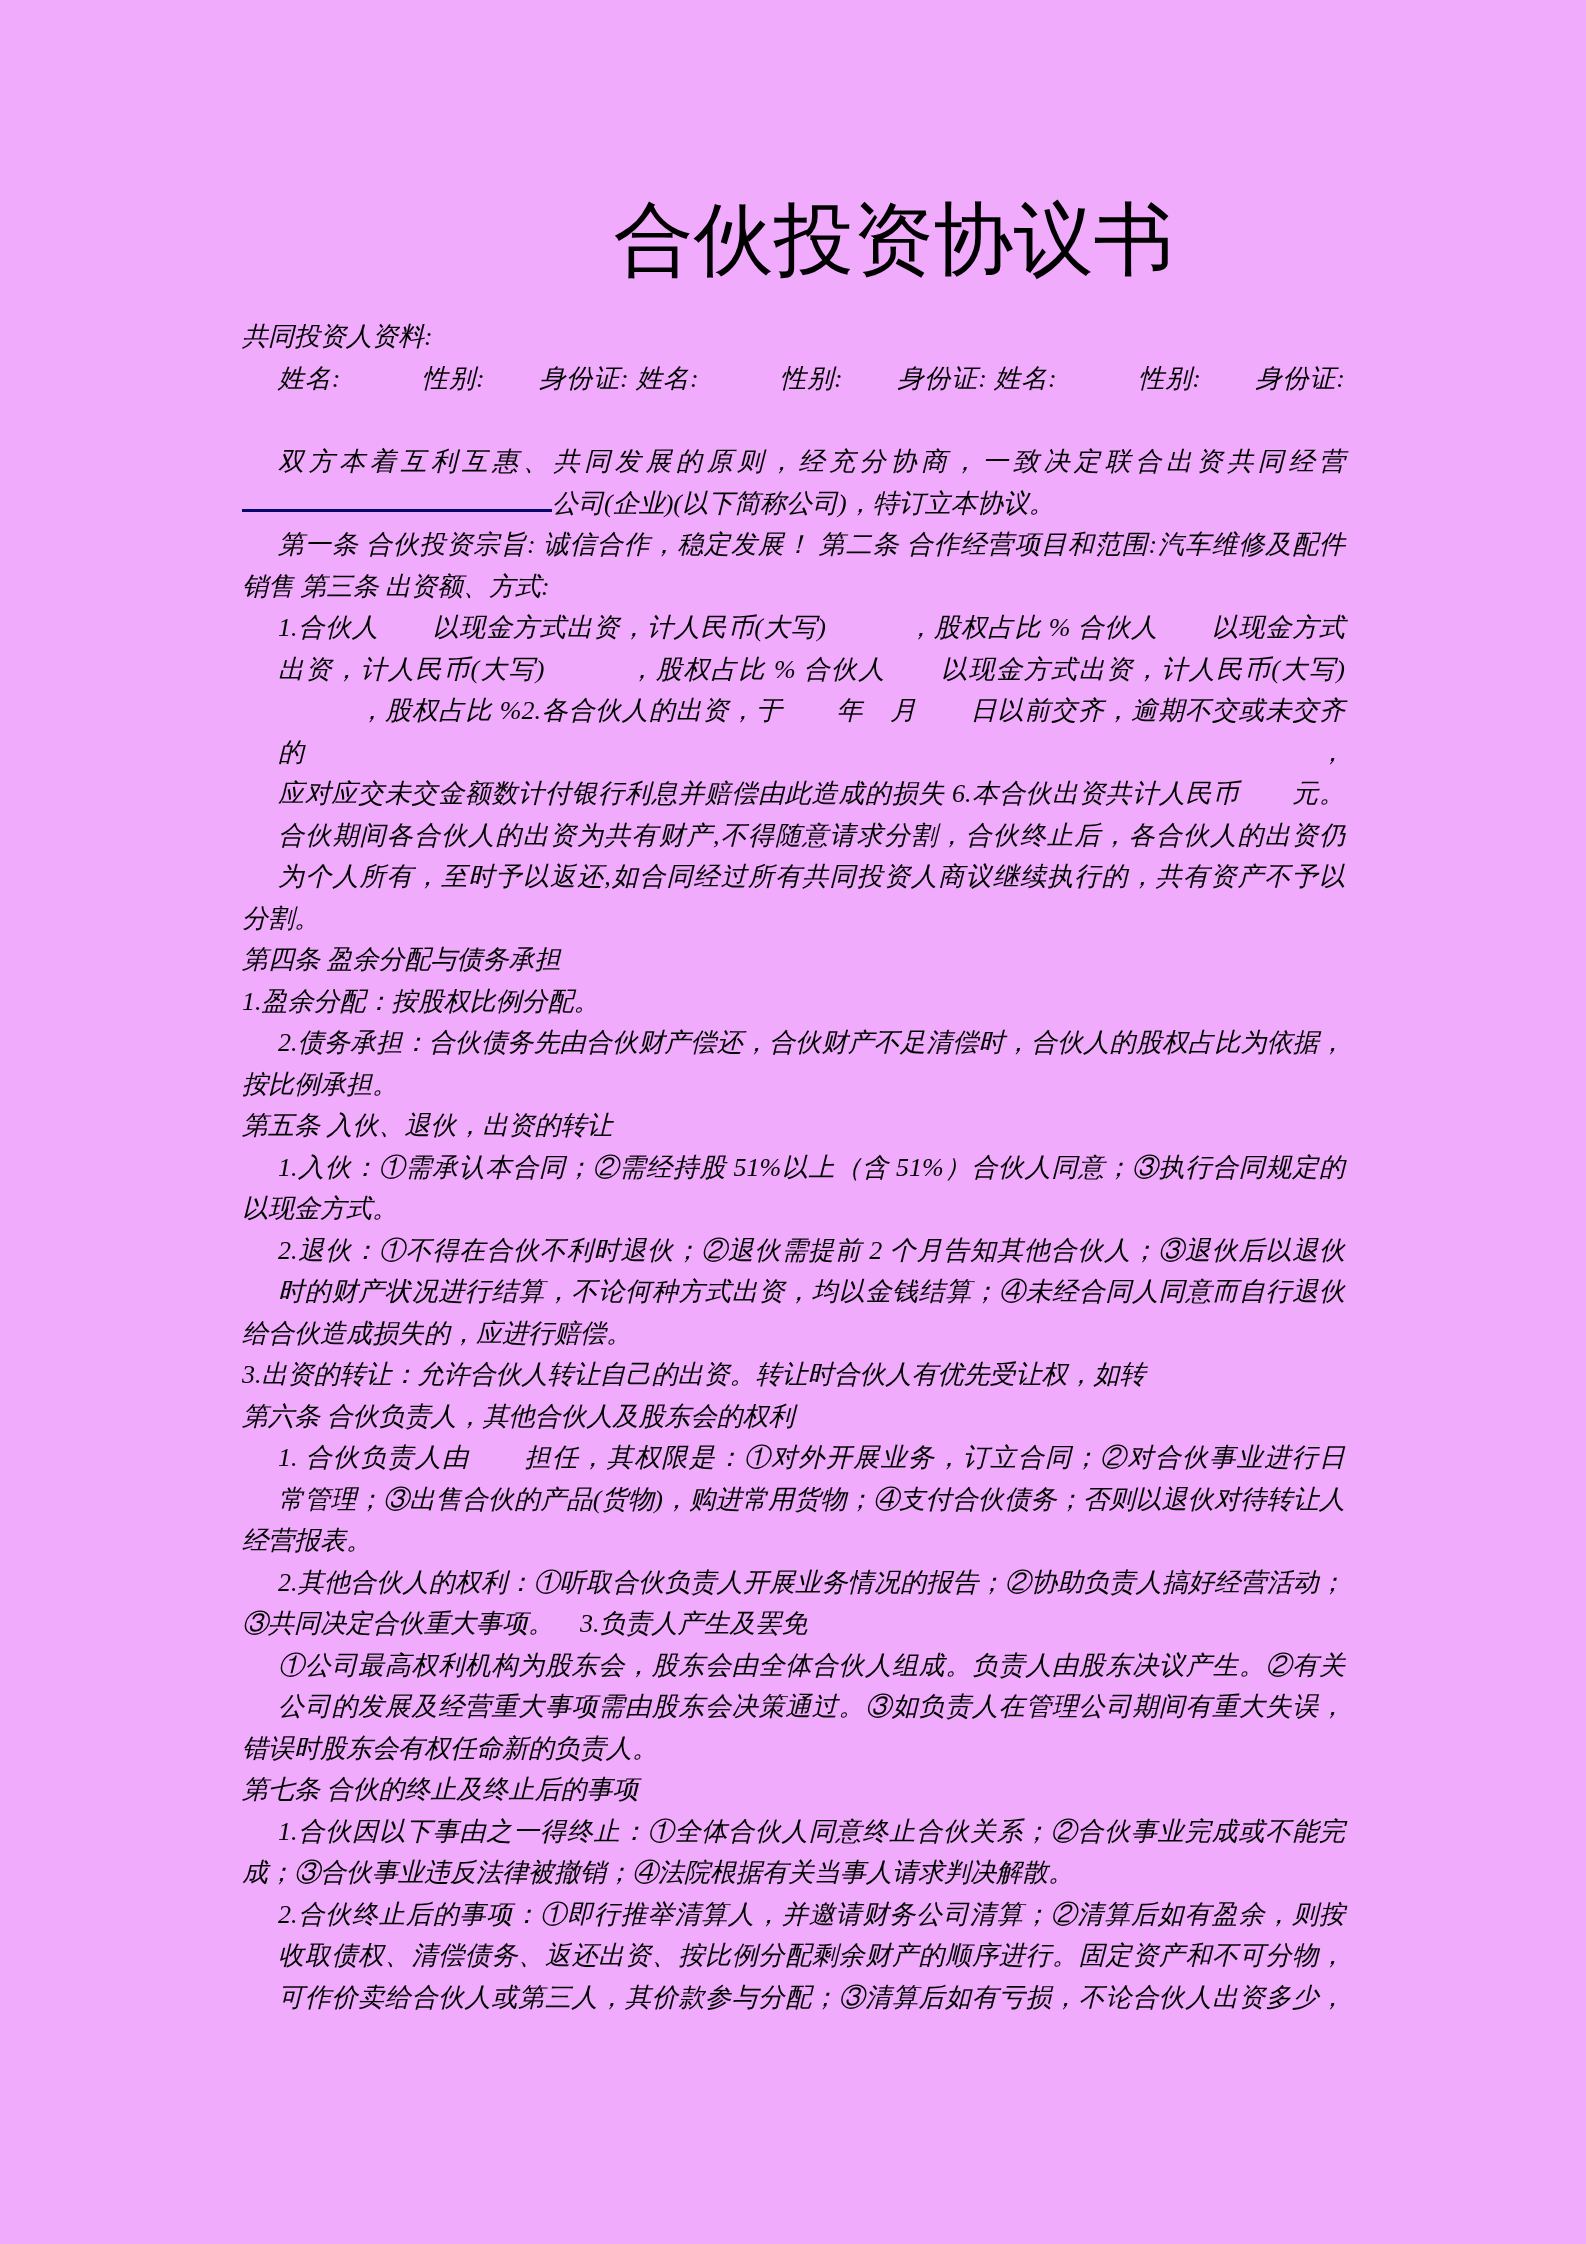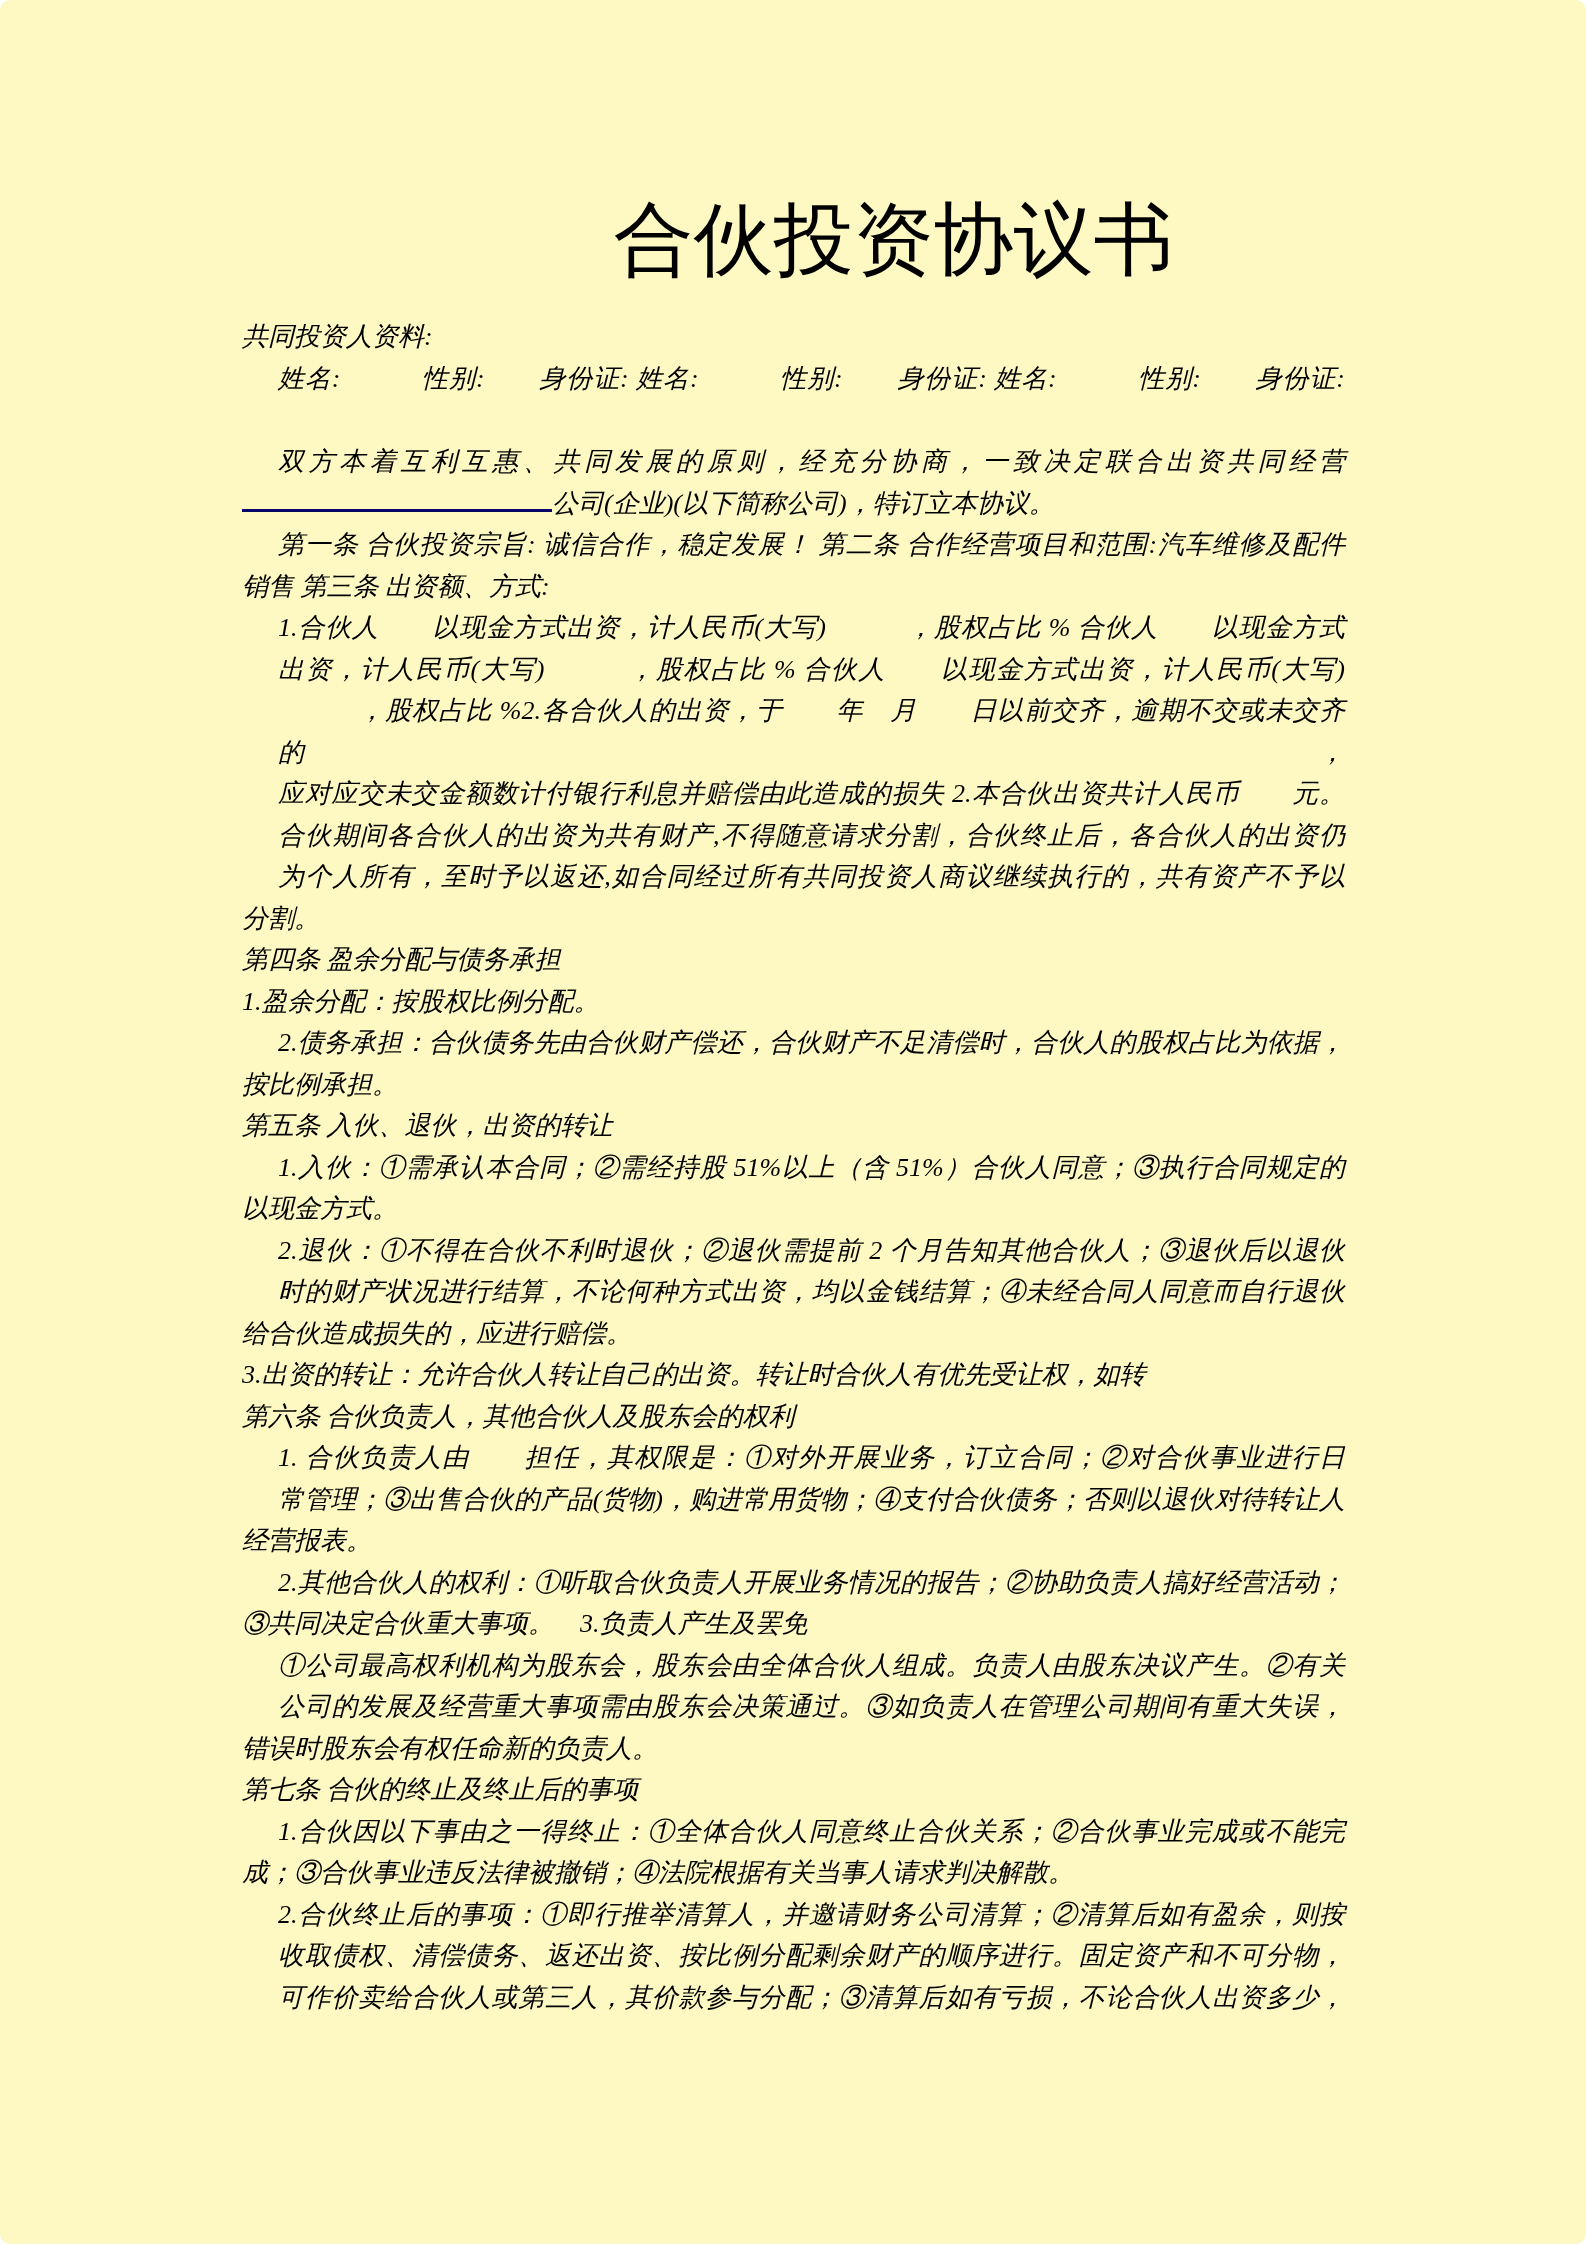--- a/index.html
+++ b/index.html
@@ -4,27 +4,26 @@
 <style>
   html, body {
     margin: 0;
     padding: 0;
     background: #ffffff;
   }
   .page {
     position: relative;
     width: 1586px;
     height: 2244px;
-    background: #fef9c3;
+    background: #f0abfc;
     box-sizing: border-box;
     padding: 200px 241px 0 242px;
     overflow: hidden;
     font-family: "Liberation Serif", "DejaVu Serif", serif;
     color: #000000;
-    border-radius: 10px;
   }
   .title {
     margin: 0;
     font-weight: 400;
     font-size: 80px;
     line-height: 80px;
     text-align: center;
     transform: translateX(100px);
     white-space: nowrap;
     color: #000000;
@@ -61,21 +60,21 @@
       <div class="line">共同投资人资料:</div>
       <div class="line justify">姓名:　　　性别:　　身份证: 姓名:　　　性别:　　身份证: 姓名:　　　性别:　　身份证:</div>
       <div class="line blank"></div>
       <div class="line justify">双方本着互利互惠、共同发展的原则，经充分协商，一致决定联合出资共同经营</div>
       <div class="line"><span class="blank-underline" style="width: 310px; border-bottom-color: rgb(6, 6, 106);"></span>公司(企业)(以下简称公司)，特订立本协议。</div>
       <div class="line justify">第一条 合伙投资宗旨: 诚信合作，稳定发展！ 第二条 合作经营项目和范围:汽车维修及配件</div>
       <div class="line">销售 第三条 出资额、方式:</div>
       <div class="line justify">1.合伙人　　以现金方式出资，计人民币(大写)　　　，股权占比 % 合伙人　　以现金方式</div>
       <div class="line justify">出资，计人民币(大写)　　　，股权占比 % 合伙人　　以现金方式出资，计人民币(大写)</div>
       <div class="line justify">　　　，股权占比 %2.各合伙人的出资，于　　年　月　　日以前交齐，逾期不交或未交齐的，</div>
-      <div class="line justify">应对应交未交金额数计付银行利息并赔偿由此造成的损失 2.本合伙出资共计人民币　　元。</div>
+      <div class="line justify">应对应交未交金额数计付银行利息并赔偿由此造成的损失 6.本合伙出资共计人民币　　元。</div>
       <div class="line justify">合伙期间各合伙人的出资为共有财产,不得随意请求分割，合伙终止后，各合伙人的出资仍</div>
       <div class="line justify">为个人所有，至时予以返还,如合同经过所有共同投资人商议继续执行的，共有资产不予以</div>
       <div class="line">分割。</div>
       <div class="line">第四条 盈余分配与债务承担</div>
       <div class="line">1.盈余分配：按股权比例分配。</div>
       <div class="line justify">2.债务承担：合伙债务先由合伙财产偿还，合伙财产不足清偿时，合伙人的股权占比为依据，</div>
       <div class="line">按比例承担。</div>
       <div class="line">第五条 入伙、退伙，出资的转让</div>
       <div class="line justify">1.入伙：①需承认本合同；②需经持股 51%以上（含 51%）合伙人同意；③执行合同规定的</div>
       <div class="line">以现金方式。</div>

